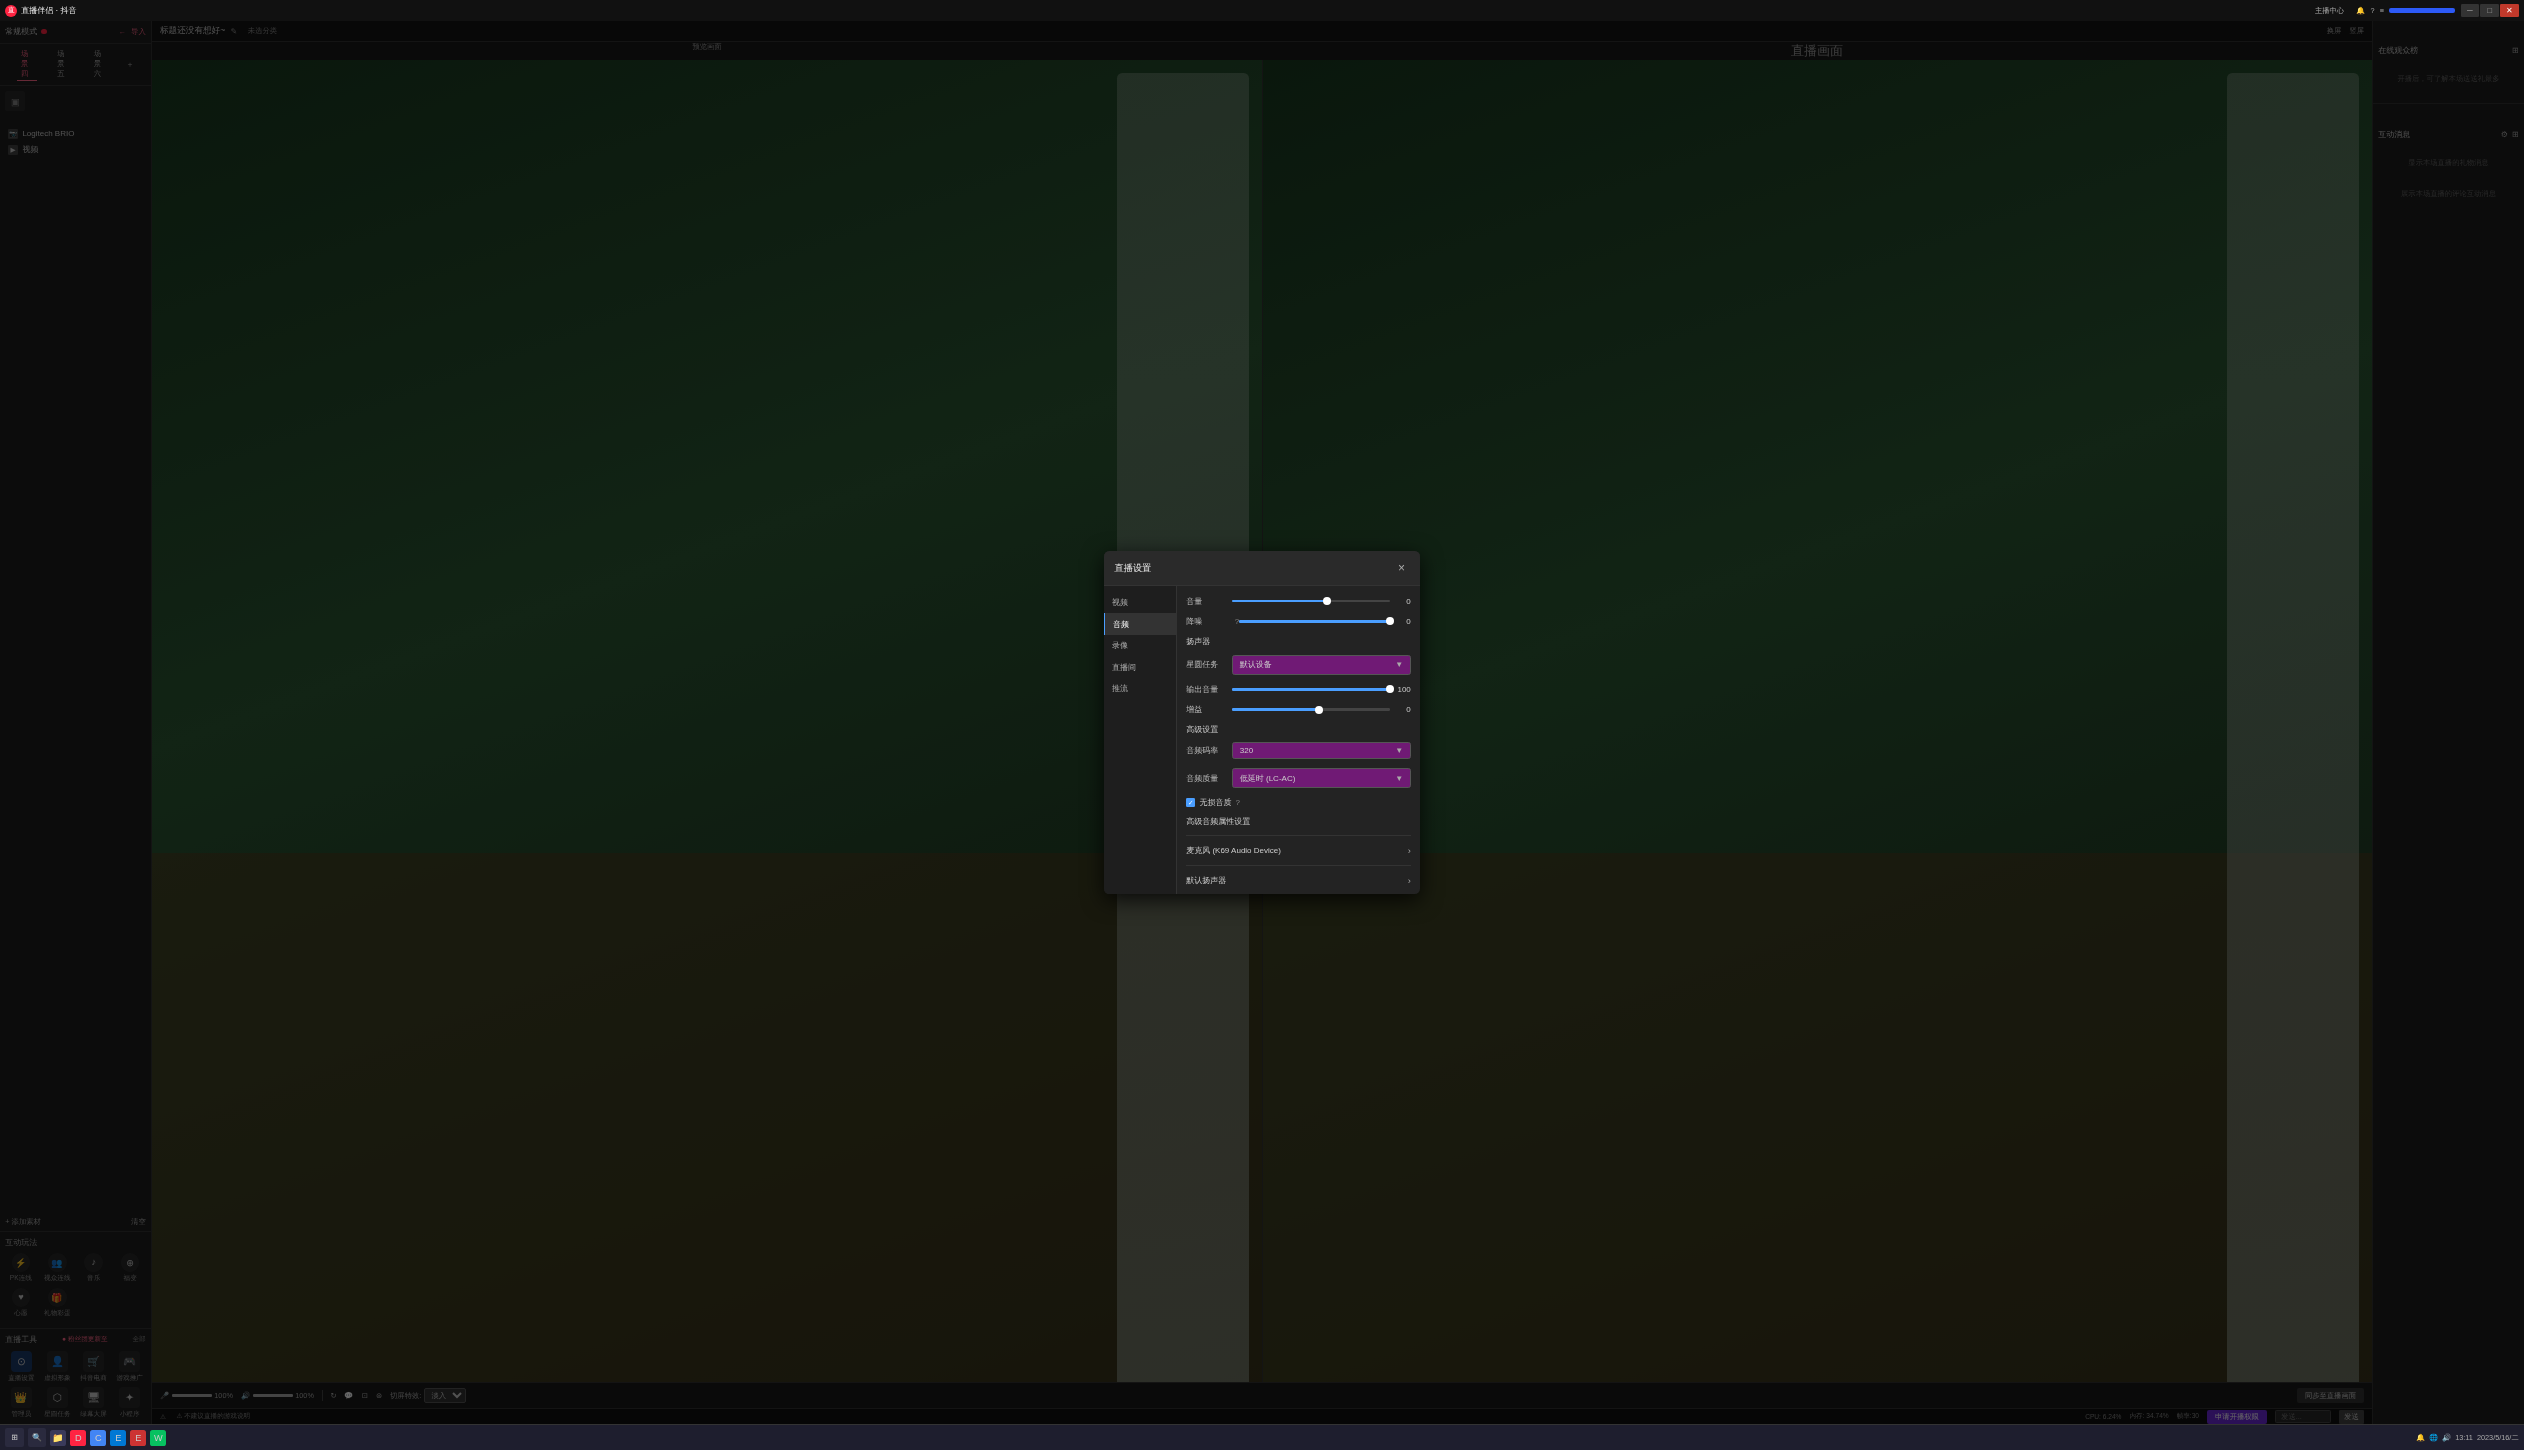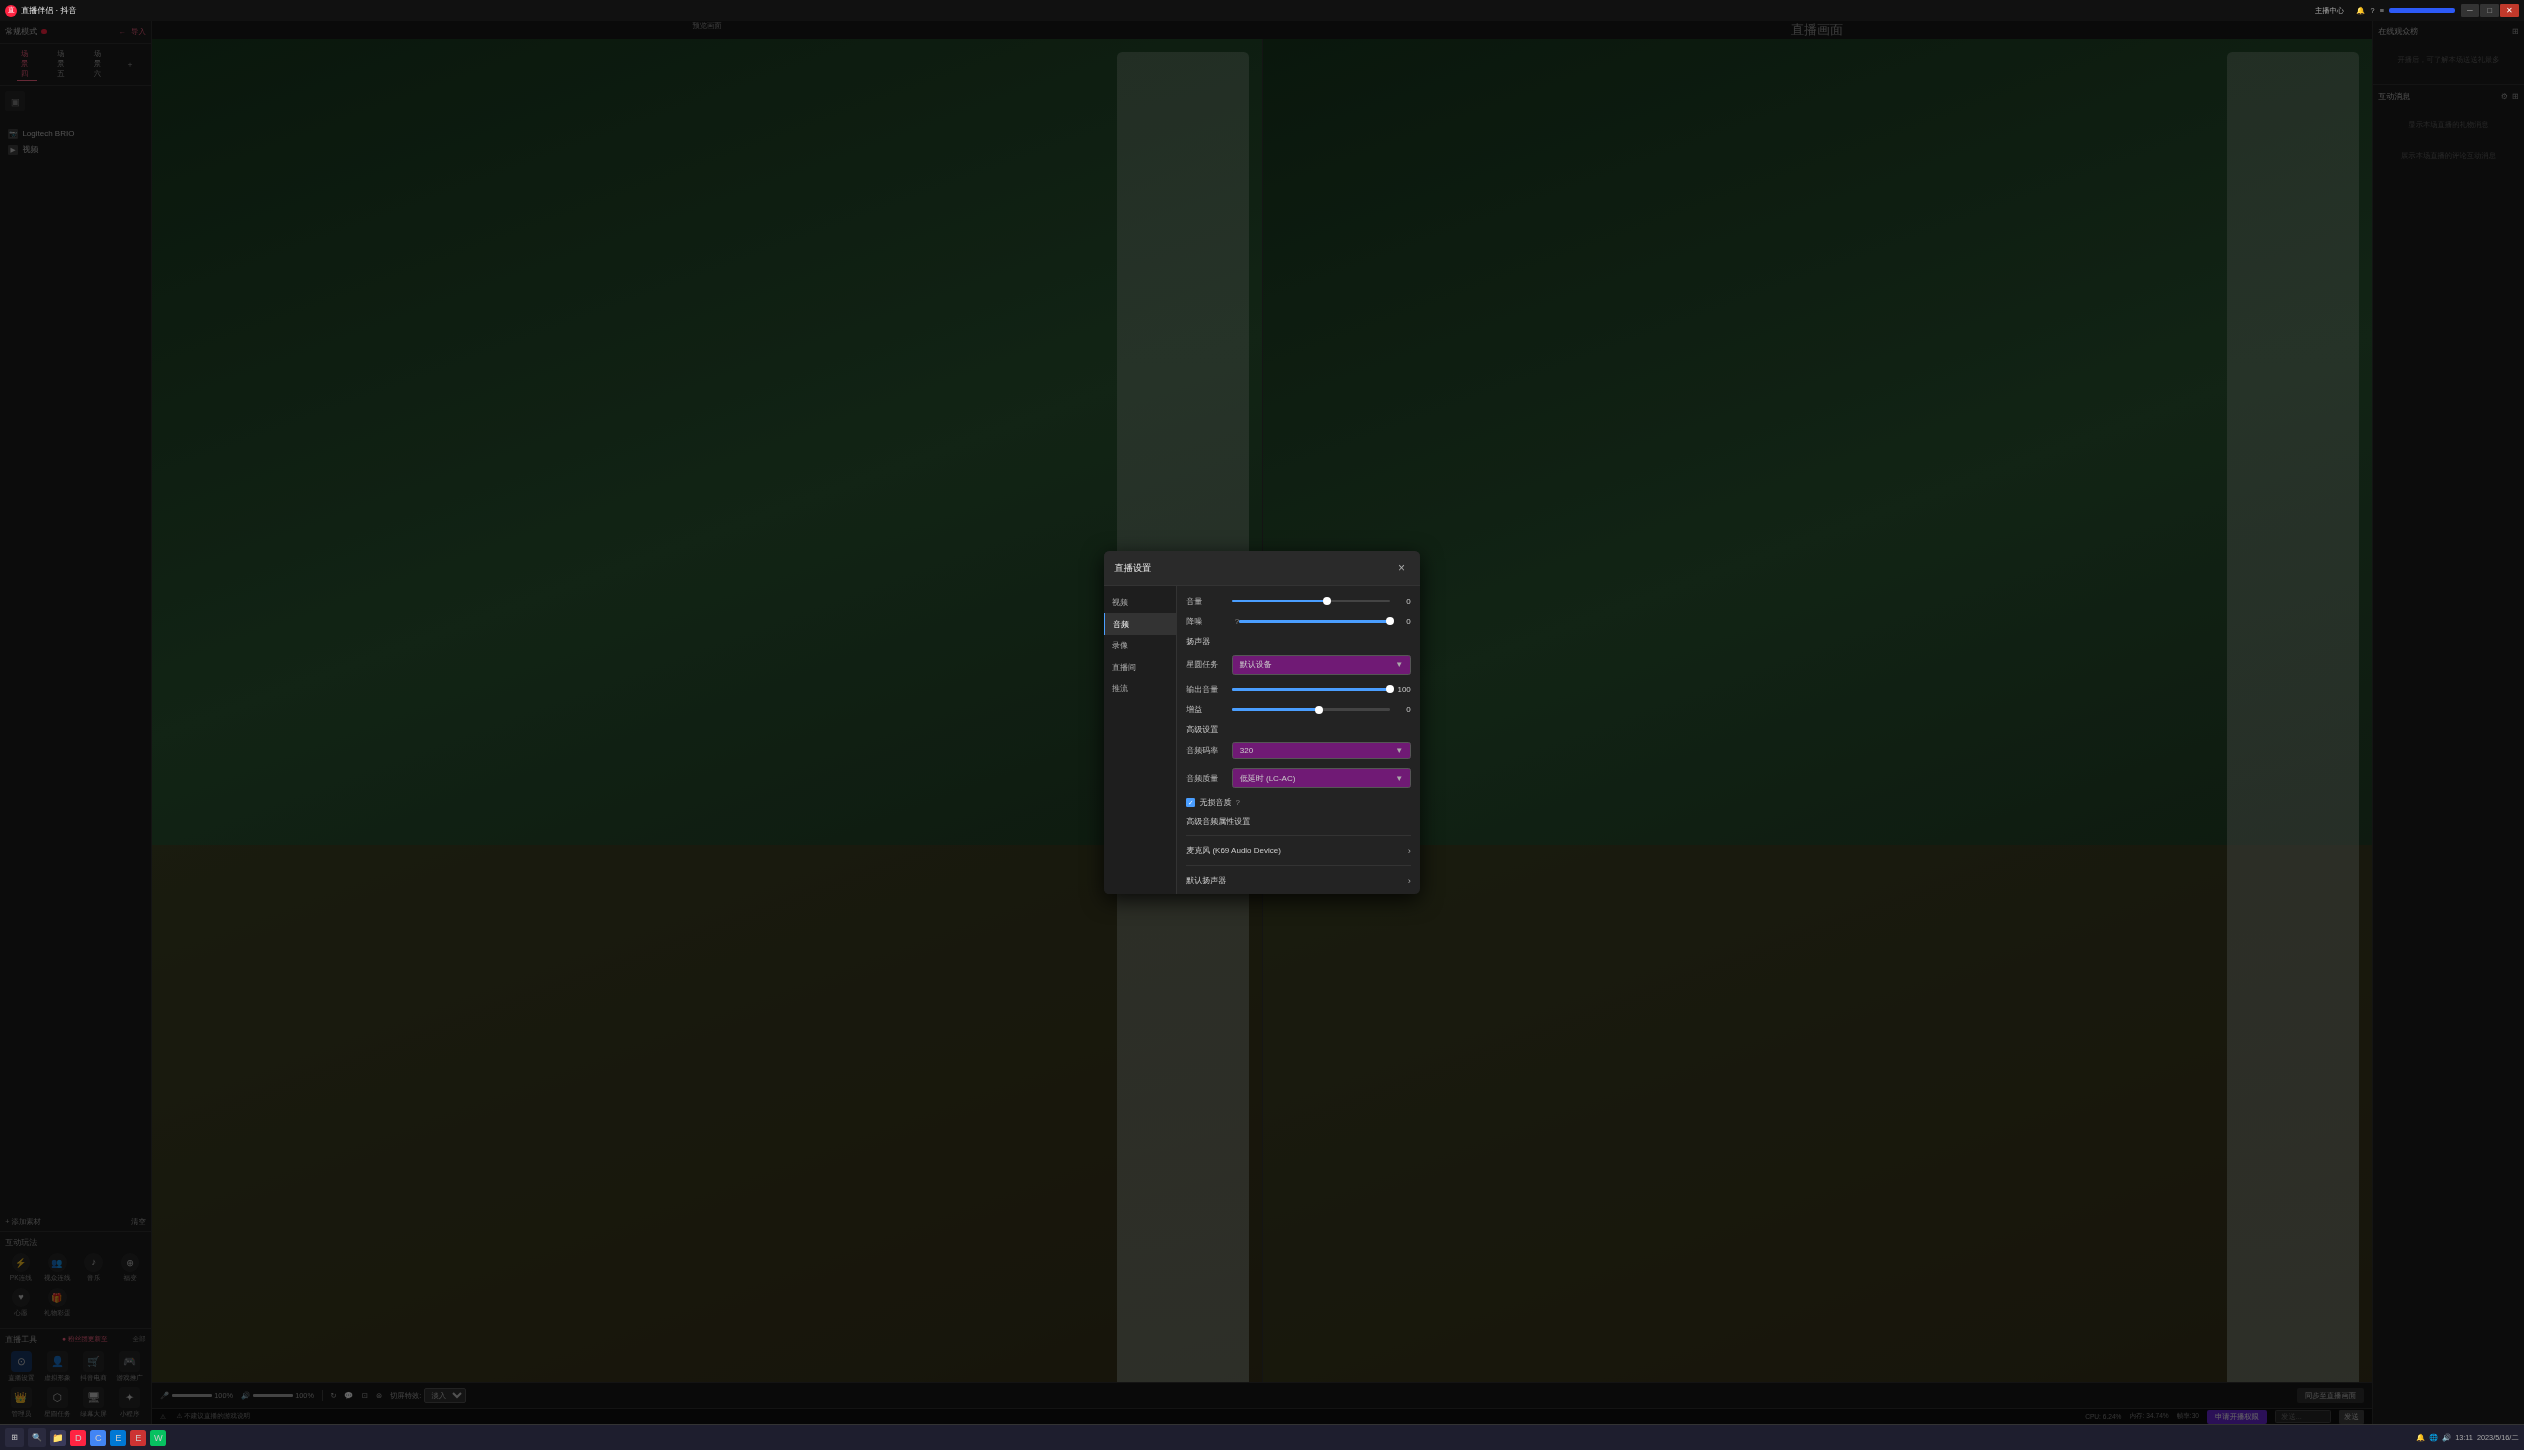--- a/index.html
+++ b/index.html
@@ -115,21 +115,21 @@
     .right-panel {
       position: absolute;
       top: 0; right: 0; bottom: 0;
       width: 152px;
       background: #1e1e1e;
       border-left: 0.7px solid #333;
       display: flex;
       flex-direction: column;
     }
     .right-panel-section { padding: 5.3px; border-bottom: 0.7px solid #333; }
-    .section-header { display: flex; align-items: center; justify-content: space-between; margin-bottom: 4px; }
+    .section-header { display: flex; align-items: center; justify-content: space-between; margin-bottom: 4px; margin-top: 19px; }
     .section-title { font-size: 8px; color: #ccc; }
     .expand-icon { color: #aaa; font-size: 8px; cursor: pointer; }
     .audience-empty { font-size: 7.3px; color: #666; text-align: center; padding: 13px 5.3px; line-height: 1.6; }
     .interaction-section { padding: 5.3px; flex: 1; display: flex; flex-direction: column; }
     .interaction-empty { font-size: 7.3px; color: #666; text-align: center; padding: 13px 5.3px; line-height: 1.6; }
     .interaction-footer { font-size: 7.3px; color: #666; text-align: center; margin-top: 8px; }
 
     
     .main-content {
       position: absolute;
@@ -440,20 +440,29 @@
           <span style="cursor:pointer;color:#aaa;">⊞</span>
         </div>
       </div>
       <div class="interaction-empty">显示本场直播的礼物消息</div>
       <div class="interaction-footer">展示本场直播的评论互动消息</div>
     </div>
   </div>
 
   <div class="main-content">
 
+    <div class="stream-header">
+      <span class="stream-title">标题还没有想好~</span>
+      <span class="edit-icon">✎</span>
+      <span class="stream-subtitle" style="margin-left:5.3px;">未选分类</span>
+      <div style="margin-left:auto;display:flex;gap:8px;">
+        <span style="font-size:7.3px;color:#aaa;cursor:pointer;">换屏</span>
+        <span style="font-size:7.3px;color:#aaa;cursor:pointer;">竖屏</span>
+      </div>
+    </div>
 
     <div style="display:flex;background:#1a1a1a;">
       <div style="flex:1;text-align:center;">
         <span style="font-size:7.3px;color:#999;padding:2px;">预览画面</span>
       </div>
       <div style="flex:1;text-align:center;">
         <span style="font-size:13px;color:#999;padding:2px;">直播画面</span>
       </div>
     </div>
 

